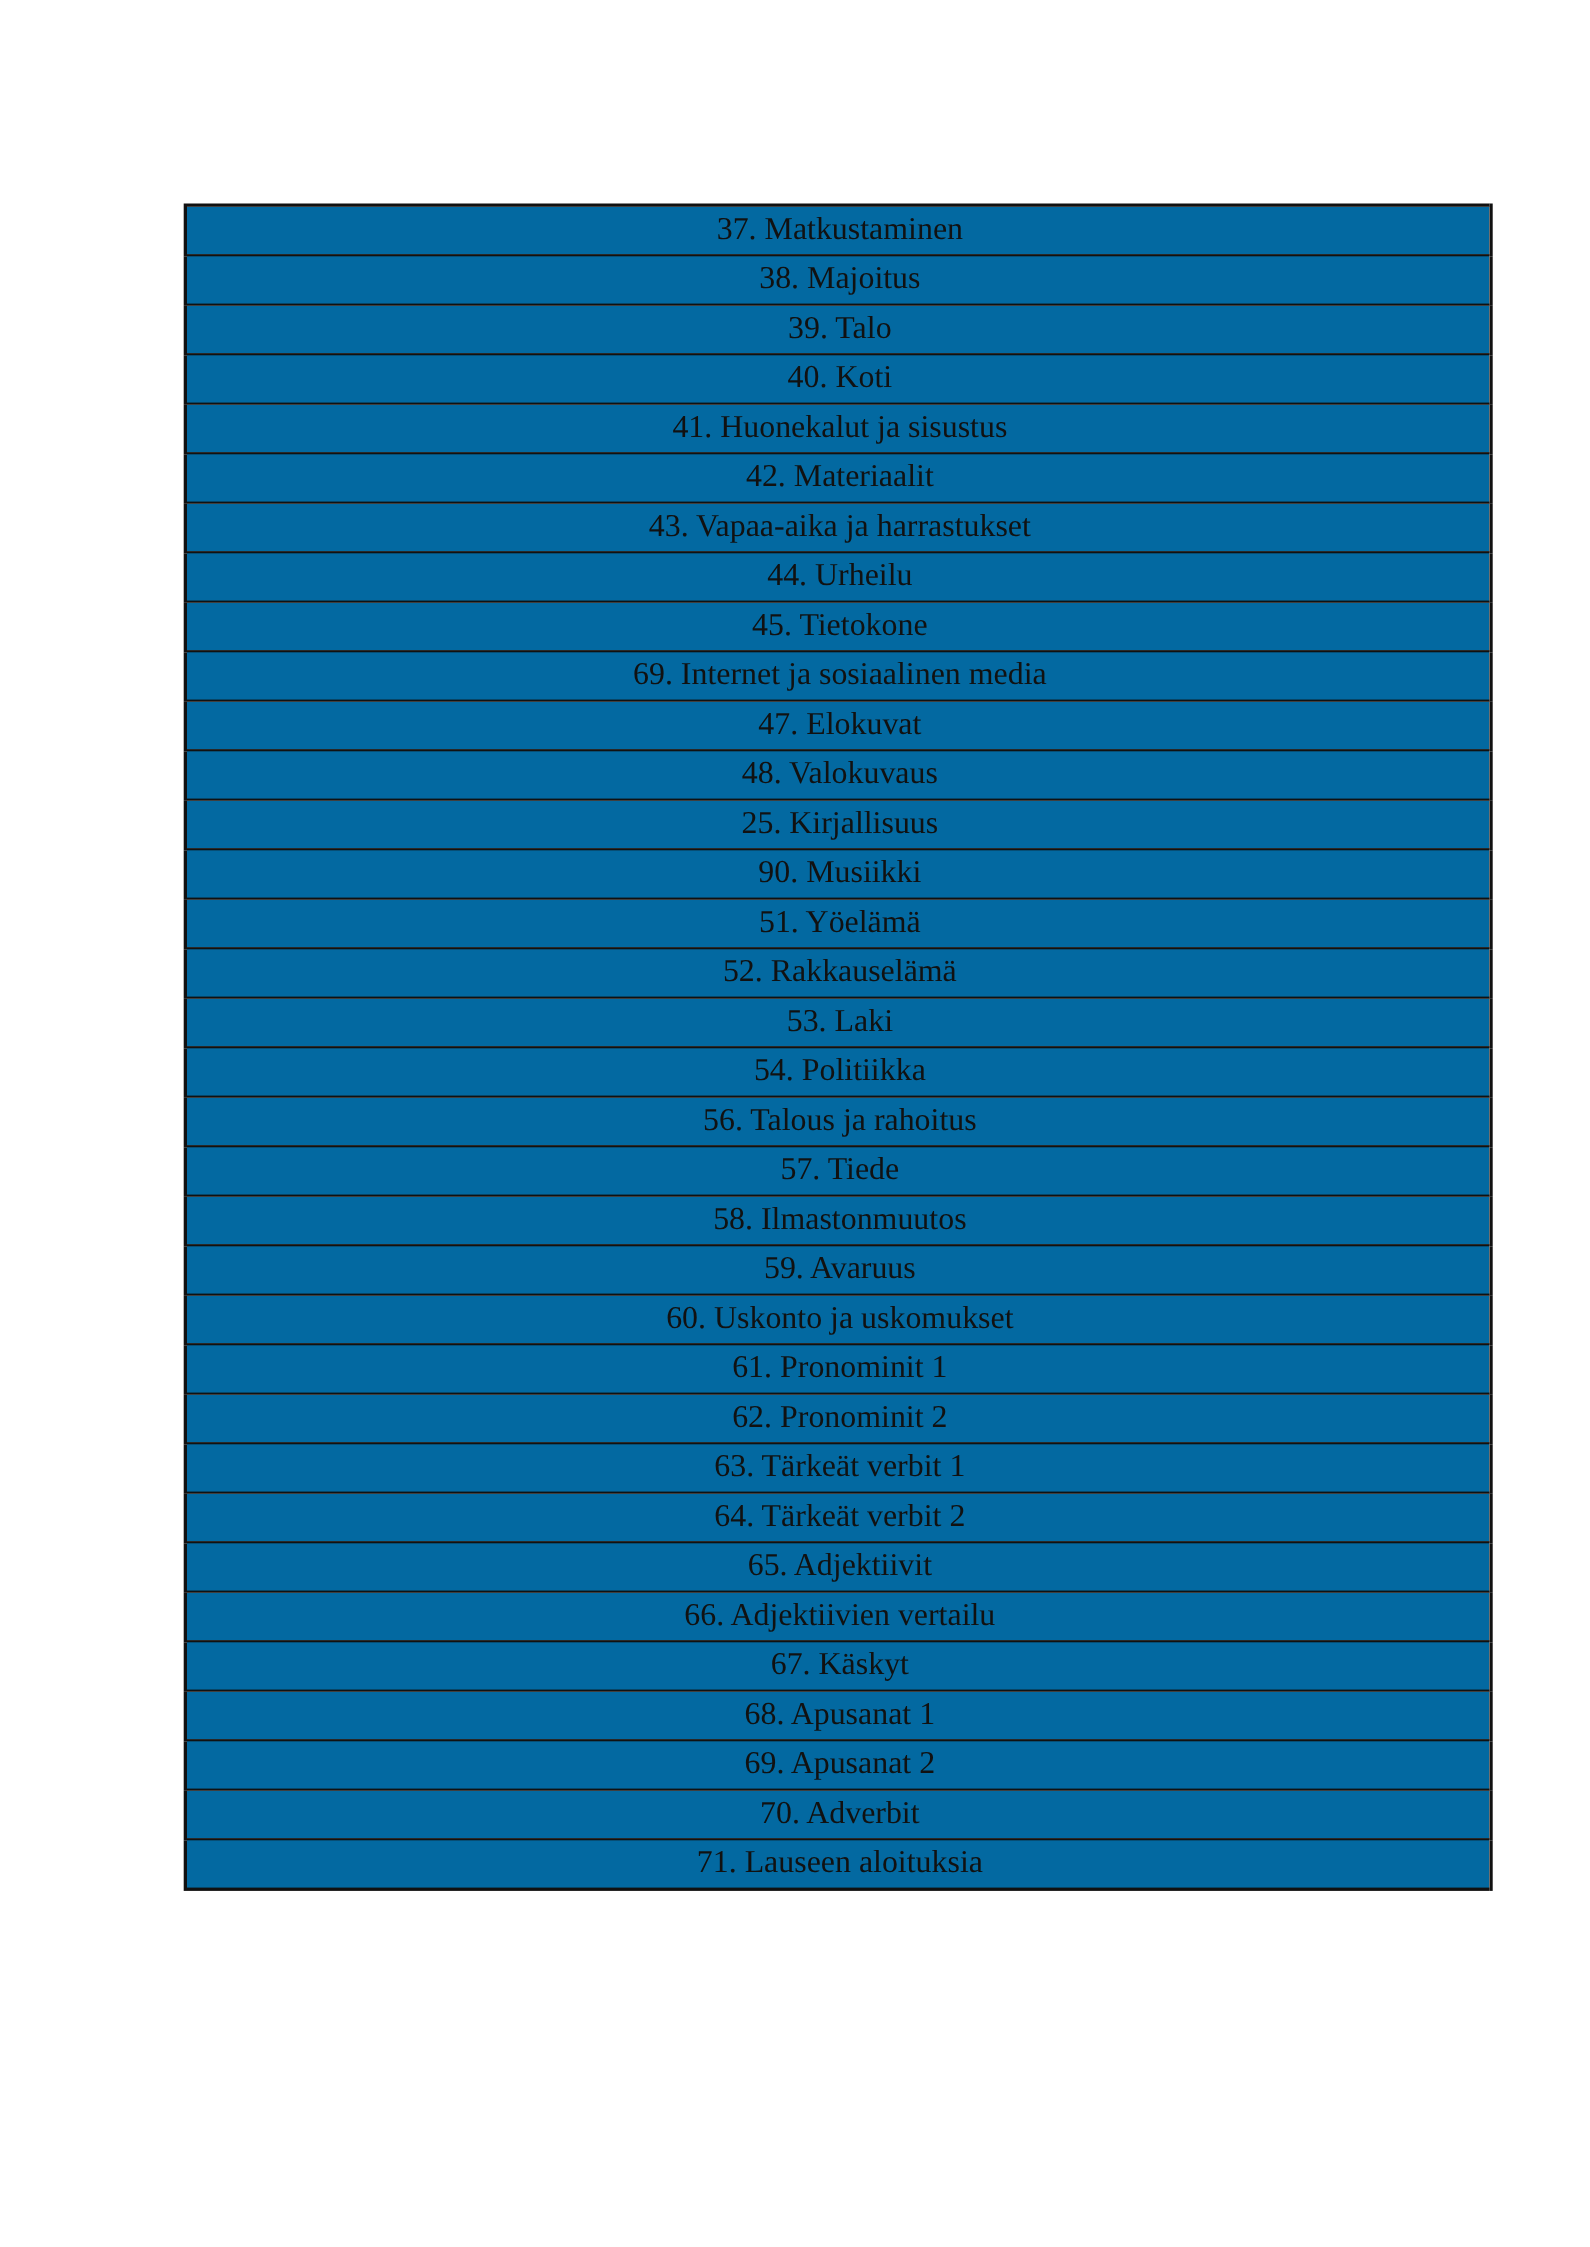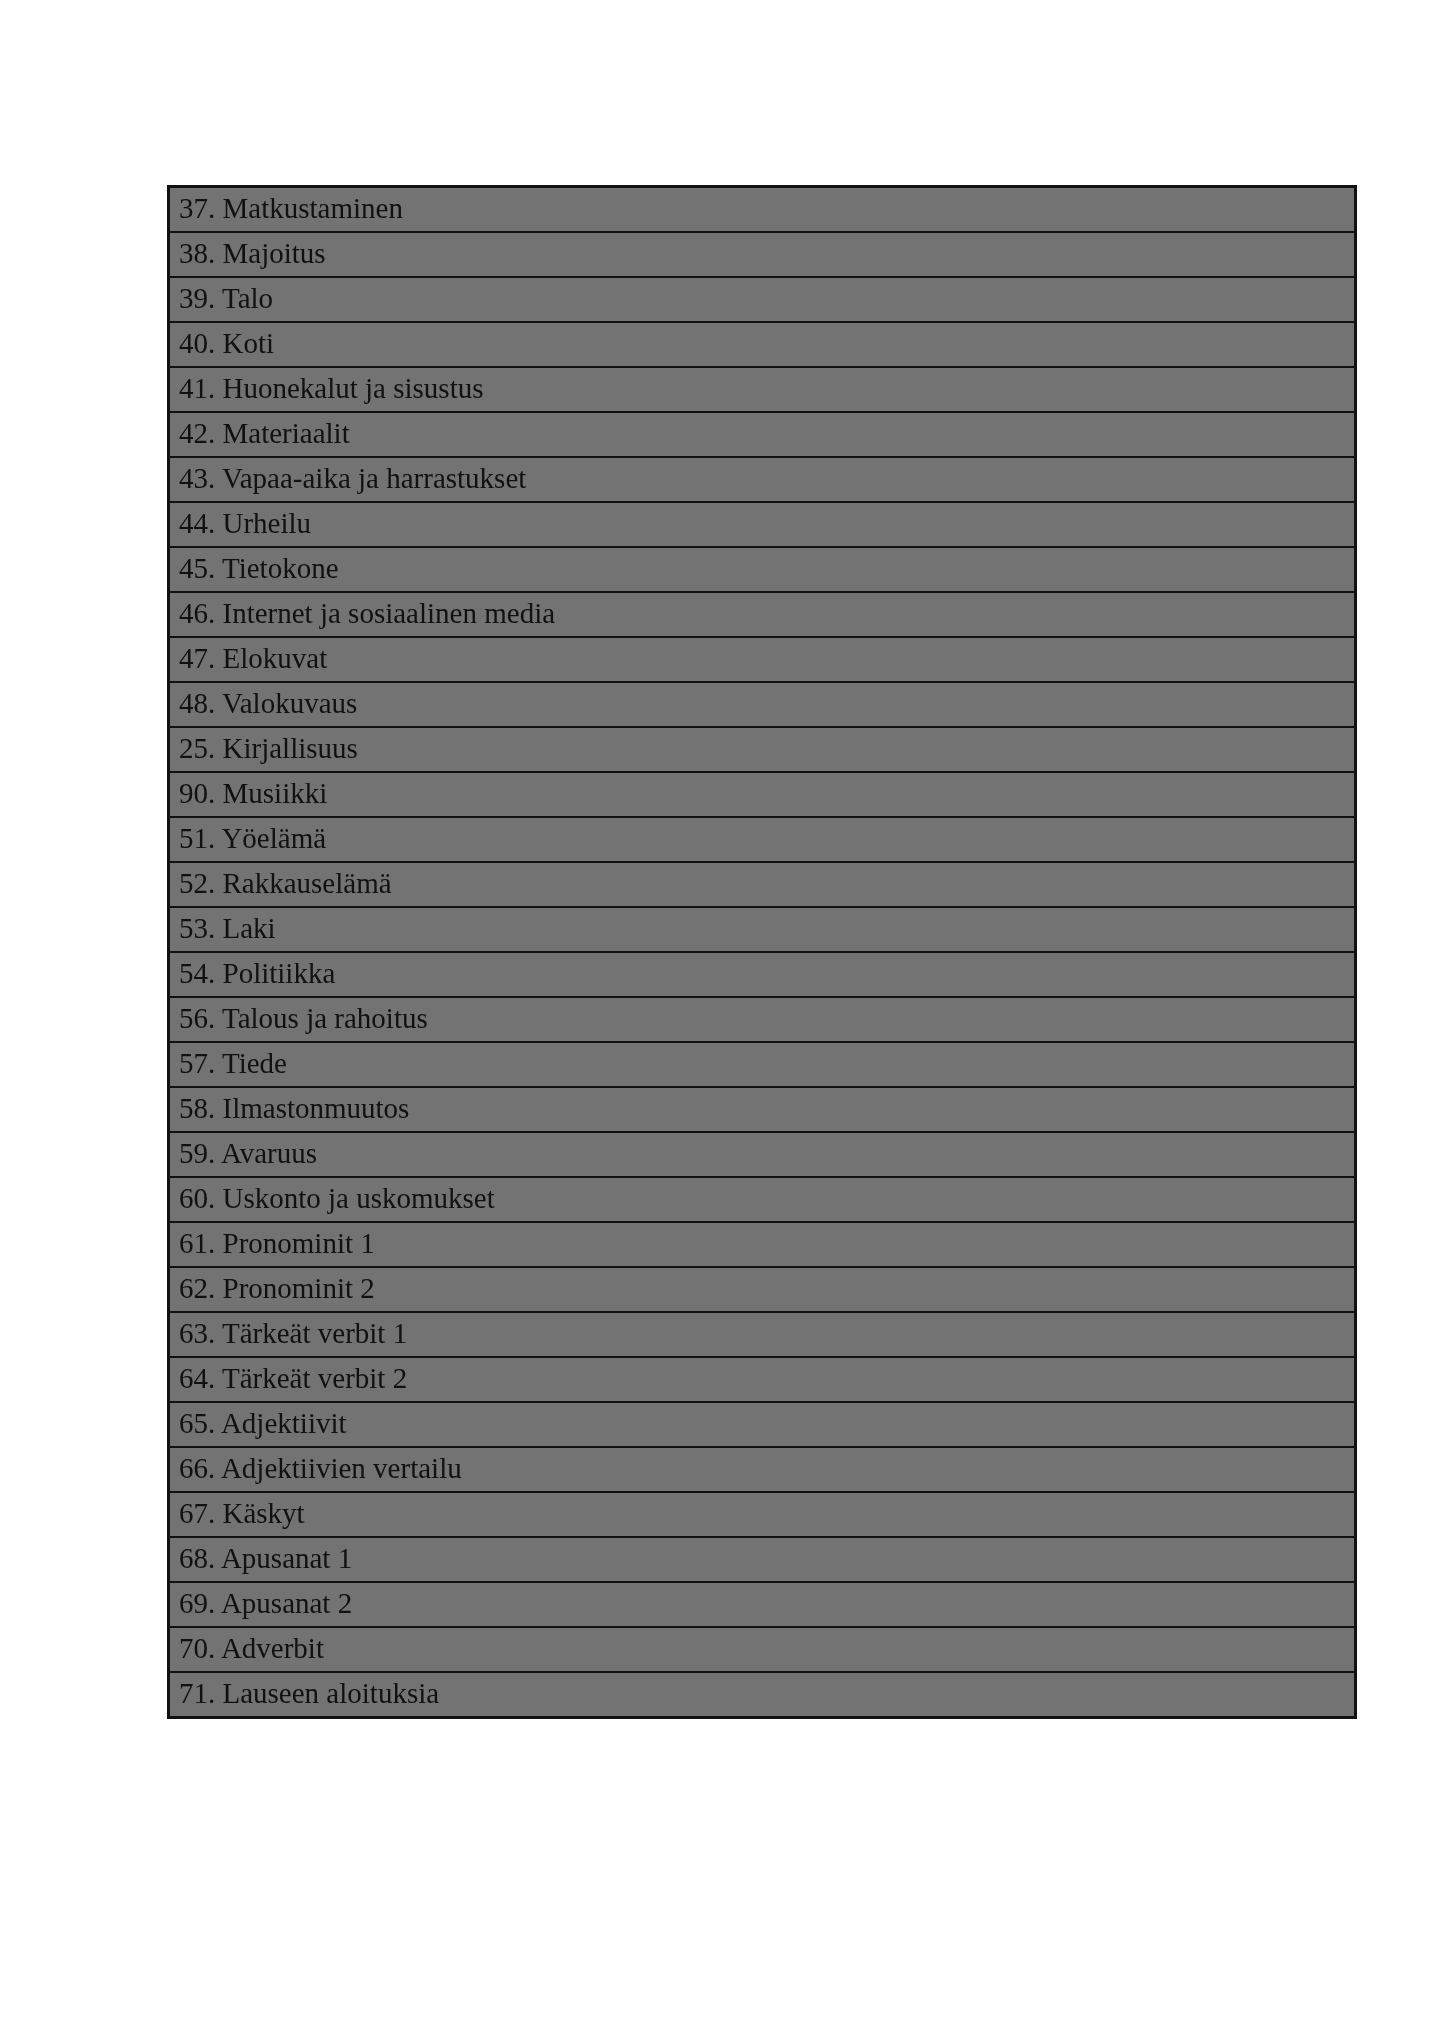--- a/index.html
+++ b/index.html
@@ -36,21 +36,22 @@
     border-top-width: 2px;
     border-bottom-width: 2px;
     height: 41px;
     padding: 0 6px 2px 9px;
     font-size: 29px;
     line-height: 1.0;
     vertical-align: middle;
     white-space: nowrap;
     overflow: hidden;
     color: #111111;
-    background: #737373;
+    background: #0369a1;
+    text-align: center;
   }
 </style>
 </head>
 <body>
 
 <div class="page">
   <table class="toc">
     <tbody>
         <tr>
           <td>37. Matkustaminen</td>
@@ -73,21 +74,21 @@
         <tr>
           <td>43. Vapaa-aika ja harrastukset</td>
         </tr>
         <tr>
           <td>44. Urheilu</td>
         </tr>
         <tr>
           <td>45. Tietokone</td>
         </tr>
         <tr>
-          <td>46. Internet ja sosiaalinen media</td>
+          <td>69. Internet ja sosiaalinen media</td>
         </tr>
         <tr>
           <td>47. Elokuvat</td>
         </tr>
         <tr>
           <td>48. Valokuvaus</td>
         </tr>
         <tr>
           <td>25. Kirjallisuus</td>
         </tr>

